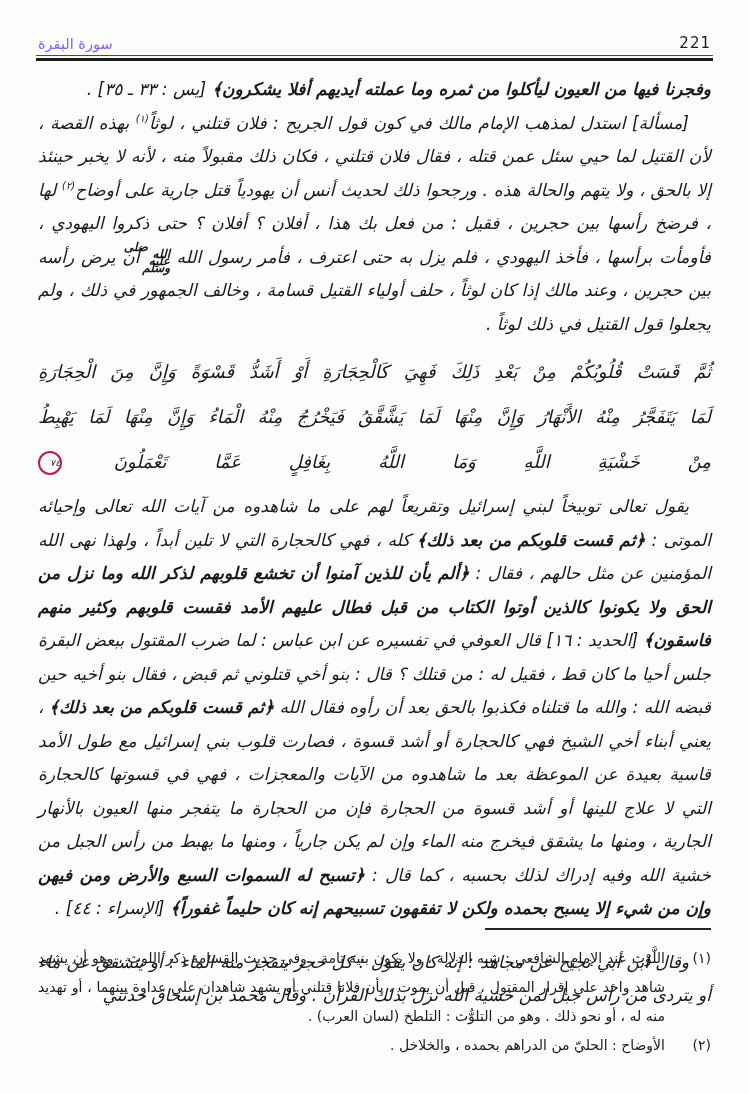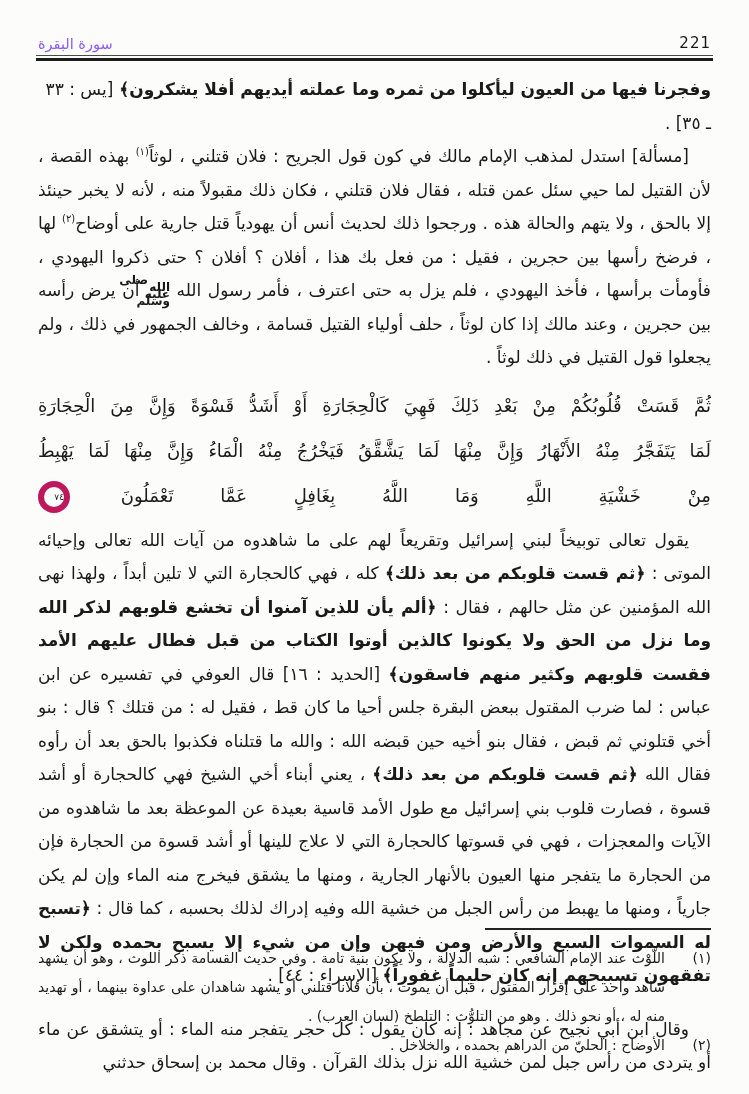--- a/index.html
+++ b/index.html
@@ -27,20 +27,21 @@
     margin:0 36px 0 36px;
     border-top:1px solid #4a4a4a;
     height:2px;
     border-bottom:3px solid #1c1c1c;
   }
   .body-text{
     padding:10px 38px 0 38px;
     font-size:17px;
     line-height:33.5px;
     text-align:justify;
+    font-style:italic;
   }
   .opening-line{
     text-align:right;
     margin:2px 0 0 0;
   }
   .para{
     margin:0;
     text-indent:22px;
   }
   .para.p3{margin-top:20px;}
@@ -65,21 +66,21 @@
     font-size:18px;
     line-height:45px;
     text-align:justify;
     text-align-last:justify;
     word-spacing:7px;
     font-weight:500;
   }
   .ayah-marker{
     display:inline-block;
     width:20px;height:20px;
-    border:6px solid #be185d;
+    border:2px solid #be185d;
     border-radius:50%;
     font-size:9px;
     line-height:20px;
     text-align:center;
     vertical-align:middle;
     word-spacing:normal;
     letter-spacing:0;
     margin-right:4px;
   }
   .footnotes-area{

